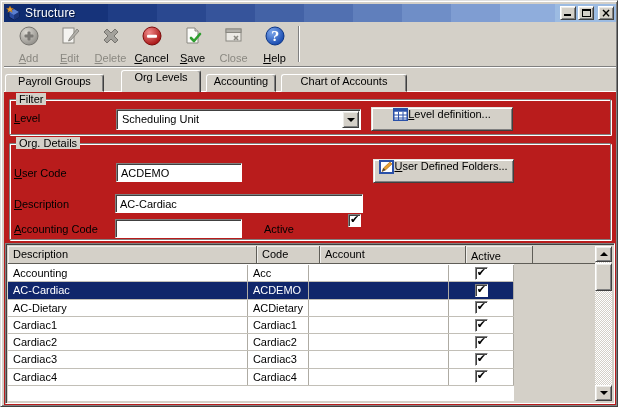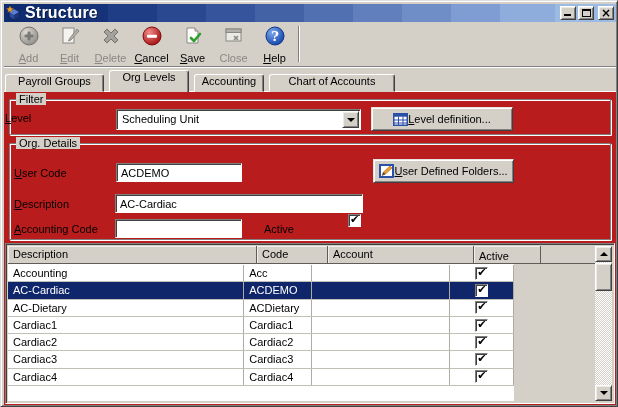--- a/index.html
+++ b/index.html
@@ -11,21 +11,21 @@
     box-shadow:inset 1px 1px 0 #fff, inset -1px -1px 0 #808080;overflow:hidden;}
 
   
   .titlebar{position:absolute;left:3px;top:3px;width:612px;height:18px;display:flex;align-items:center;
     background:linear-gradient(90deg,
       #0f2c70 0%,#0f2c70 9%,#16337a 9%,#16337a 17%,#1f3d85 17%,#1f3d85 25%,
       #2a4890 25%,#2a4890 33%,#36549b 33%,#36549b 41%,#4362a6 41%,#4362a6 49%,
       #5170b1 49%,#5170b1 57%,#607fbc 57%,#607fbc 65%,#6f8ec7 65%,#6f8ec7 73%,
       #7f9dd2 73%,#7f9dd2 81%,#8faddc 81%,#8faddc 90%,#9cbbe2 90%,#9cbbe2 100%);}
   .titlebar .appicon{width:16px;height:16px;margin:0 3px 0 2px;flex:none;}
-  .title-text{color:#fff;font-weight:bold;font-size:16px;letter-spacing:.2px;text-shadow:1px 1px 0 rgba(0,0,0,.45);}
+  .title-text{color:#fff;font-weight:normal;font-size:12px;letter-spacing:.2px;text-shadow:1px 1px 0 rgba(0,0,0,.45);}
   .winbtns{margin-left:auto;margin-right:2px;display:flex;gap:2px;}
   .winbtn{width:16px;height:14px;background:#d4d0c8;border:1px solid;border-color:#fff #404040 #404040 #fff;
     box-shadow:inset 1px 1px 0 #ecebe7, inset -1px -1px 0 #808080;position:relative;cursor:default;}
   .winbtn.max{margin-right:2px;}
   .g-min{position:absolute;left:3px;bottom:3px;width:7px;height:2px;background:#000;}
   .g-max{position:absolute;left:3px;top:2px;width:9px;height:8px;border:1px solid #000;border-top-width:2px;}
   .g-close{position:absolute;left:0;top:-1px;width:100%;text-align:center;font-weight:bold;font-size:12px;line-height:14px;font-family:"DejaVu Sans",sans-serif;}
 
   
   .toolbar{position:absolute;left:3px;top:21px;width:612px;height:45px;background:#d4d0c8;
@@ -37,21 +37,21 @@
   .u{text-decoration:underline;}
   .tsep{width:2px;height:36px;margin:2px 0 0 3px;border-left:1px solid #808080;border-right:1px solid #fff;}
 
   
   .tabs{position:absolute;left:4px;top:69px;height:22px;display:flex;align-items:flex-end;z-index:3;}
   .tab{height:18px;background:#d4d0c8;border:1px solid;border-color:#fff #404040 #d4d0c8 #fff;
     border-radius:3px 3px 0 0;box-shadow:inset -1px 0 0 #808080;
     display:flex;align-items:flex-start;justify-content:center;padding-bottom:1px;cursor:default;}
   .tab.active{height:22px;border-bottom:none;z-index:4;}
   .tab-pg{width:99px;}
-  .tab-ol{width:80px;margin-left:5px;}
+  .tab-ol{width:80px;margin-left:17px;}
   .tab-ac{width:70px;margin-left:5px;}
   .tab-ca{width:126px;margin-left:5px;}
 
   
   .content{position:absolute;left:3px;top:90px;width:612px;height:314px;background:#b91c1c;border-top:1px solid #fff;}
 
   .groupbox{position:absolute;border:1px solid #808080;box-shadow:inset 1px 1px 0 #fff,1px 1px 0 #fff;border-radius:1px;}
   .gb-legend{position:absolute;top:-7px;left:6px;background:#d4d0c8;padding:0 3px;line-height:12px;}
 
   .gb-filter{left:5px;top:7px;width:602px;height:36px;}
@@ -68,40 +68,40 @@
     border:1px solid;border-color:#808080 #fff #fff #808080;box-shadow:inset 1px 1px 0 #404040;cursor:default;}
   .combo-text{position:absolute;left:5px;top:3px;}
   .combo-btn{position:absolute;right:1px;top:1px;bottom:1px;width:17px;background:#d4d0c8;
     border:1px solid;border-color:#fff #404040 #404040 #fff;box-shadow:inset 1px 1px 0 #ecebe7,inset -1px -1px 0 #808080;
     display:flex;align-items:center;justify-content:center;}
   .arrow-down{width:0;height:0;border-left:4px solid transparent;border-right:4px solid transparent;border-top:4px solid #000;}
 
   
   .pushbtn{position:absolute;background:#d4d0c8;border:1px solid;border-color:#e6e4df #404040 #404040 #e6e4df;
     box-shadow:inset 1px 1px 0 #fff, inset -1px -1px 0 #808080;
-    display:flex;align-items:center;justify-content:center;cursor:default;white-space:nowrap;}
+    display:flex;justify-content:center;cursor:default;white-space:nowrap;}
 
   
   .checkbox{position:absolute;width:13px;height:13px;background:#fff;border:1px solid;
     border-color:#808080 #fff #fff #808080;box-shadow:inset 1px 1px 0 #404040;}
   .checkbox.checked::after,.cb.checked::after{content:"✔";position:absolute;left:1px;top:-2px;font-size:11px;color:#000;
     font-family:"DejaVu Sans",sans-serif;}
 
   
   .grid{position:absolute;left:1px;top:151px;width:610px;height:161px;background:#d4d0c8;
     border:1px solid;border-color:#808080 #fff #fff #808080;box-shadow:inset 1px 1px 0 #404040;padding:2px;}
   .grid-inner{position:relative;width:100%;height:100%;background:#d4d0c8;overflow:hidden;}
   .grid-rowsbg{position:absolute;left:0;top:18px;width:506px;bottom:0;background:#fff;}
   .grid-header{position:absolute;left:0;top:0;right:17px;height:18px;background:#d4d0c8;border-bottom:1px solid #5f5d57;display:flex;}
   .hcell{height:100%;padding:2px 0 0 5px;border-right:1px solid #5f5d57;box-shadow:inset 1px 1px 0 #f0efec;}
   .grid-rows{position:absolute;left:0;top:19px;width:506px;}
   .grid-row{display:flex;height:17.3px;border-bottom:1px solid #c2bfb7;background:#fff;cursor:default;}
   .gcell{padding:2px 0 0 5px;border-right:1px solid #aeaba3;overflow:hidden;white-space:nowrap;}
   .c-desc{width:249px;}
-  .c-code{width:71px;}
+  .c-code{width:63px;}
   .c-acct{width:146px;}
   .c-active{width:67px;display:flex;align-items:center;justify-content:center;padding:0;}
   .grid-row.selected{background:#10266b;color:#fff;}
   .cb{position:relative;width:13px;height:13px;background:#fff;border:1px solid;
     border-color:#808080 #fff #fff #808080;box-shadow:inset 1px 1px 0 #404040;}
 
   
   .vscroll{position:absolute;top:0;right:0;width:17px;bottom:0;
     background:repeating-conic-gradient(#fff 0% 25%, #d4d0c8 0% 50%) 0 0 / 2px 2px;}
   .sbtn{position:absolute;left:0;width:17px;height:16px;background:#d4d0c8;border:1px solid;
@@ -249,21 +249,21 @@
     <div class="tab tab-ca">
         <span>Chart of Accounts</span>
       </div>
   </div>
 
   <div class="content">
 
     <div class="groupbox gb-filter">
       <span class="gb-legend">Filter</span>
     </div>
-    <span class="lbl" style="left:1px;top:20px;"><span class="u">L</span><span>evel</span></span>
+    <span class="lbl" style="left:10px;top:20px;"><span class="u">L</span><span>evel</span></span>
     <div class="combo">
       <span class="combo-text">Scheduling Unit</span>
       <span class="combo-btn">
           <span class="arrow-down"></span>
         </span>
     </div>
     <div class="pushbtn" style="left:367px;top:15px;width:142px;height:24px;">
       <svg width="15" height="13" viewBox="0 0 15 13">
         <rect x="0.75" y="0.75" width="13.5" height="11.5" fill="#fff" stroke="#2a50a8" stroke-width="1.5"></rect>
         <rect x="0.75" y="0.75" width="13.5" height="3" fill="#2a50a8"></rect>

